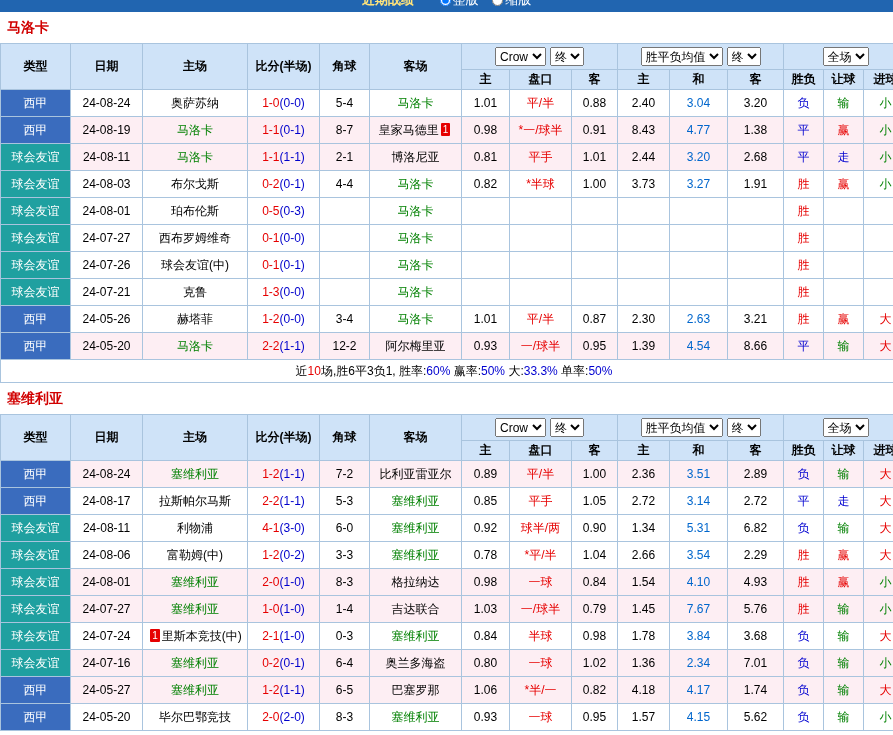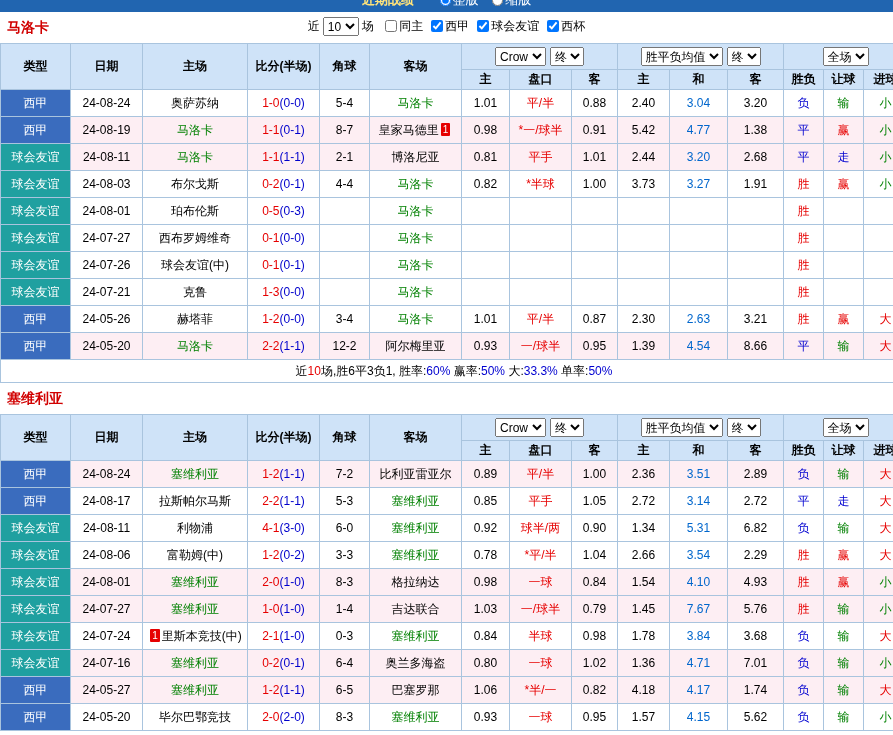--- a/index.html
+++ b/index.html
@@ -58,24 +58,20 @@
   <div class="topbar-inner">
     <span class="topbar-title">近期战绩</span>
     <label><input type="radio" name="version" checked="" style=""><span>整版</span></label>
     <label><input type="radio" name="version" style=""><span>缩版</span></label>
   </div>
 </div>
 
 <div class="section">
   <div class="section-head">
     <span class="team-title">马洛卡</span>
-    <span class="filter">
-      <span>近</span><select><option>10</option></select><span>场</span>
-      <span class="checks"><label><input type="checkbox" style="">同主</label><label><input type="checkbox" checked="" style="">西甲</label><label><input type="checkbox" checked="" style="">球会友谊</label><label><input type="checkbox" checked="" style="">西杯</label></span>
-    </span>
   </div>
   <table>
     <colgroup>
       <col style="width:70px">
         <col style="width:72px">
         <col style="width:105px">
         <col style="width:72px">
         <col style="width:50px">
         <col style="width:92px">
       <col style="width:48px">
@@ -139,21 +135,21 @@
         <tr class="hl">
     <td class="type" style="background: rgb(58, 108, 190);">西甲</td>
     <td>24-08-19</td>
     <td><span class="home-name focus">马洛卡</span></td>
     <td><span class="ft">1-1</span><span class="ht">(0-1)</span></td>
     <td>8-7</td>
     <td><span class="away-name">皇家马德里</span><span class="badge badge-away show">1</span></td>
     <td>0.98</td>
     <td class="handicap">*一/球半</td>
     <td>0.91</td>
-    <td>5.42</td>
+    <td>8.43</td>
     <td class="draw">4.77</td>
     <td>1.38</td>
     <td class="outcome" style="color: rgb(0, 0, 208);">平</td>
     <td class="outcome" style="color: rgb(230, 0, 0);">赢</td>
     <td class="outcome" style="color: rgb(0, 128, 0);">小</td>
   </tr>
         <tr class="hl">
     <td class="type" style="background: rgb(31, 160, 160);">球会友谊</td>
     <td>24-08-11</td>
     <td><span class="home-name focus">马洛卡</span></td>
@@ -472,21 +468,21 @@
     <td class="type" style="background: rgb(31, 160, 160);">球会友谊</td>
     <td>24-07-16</td>
     <td><span class="home-name focus">塞维利亚</span></td>
     <td><span class="ft">0-2</span><span class="ht">(0-1)</span></td>
     <td>6-4</td>
     <td><span class="away-name">奥兰多海盗</span></td>
     <td>0.80</td>
     <td class="handicap">一球</td>
     <td>1.02</td>
     <td>1.36</td>
-    <td class="draw">4.71</td>
+    <td class="draw">2.34</td>
     <td>7.01</td>
     <td class="outcome" style="color: rgb(0, 0, 208);">负</td>
     <td class="outcome" style="color: rgb(0, 128, 0);">输</td>
     <td class="outcome" style="color: rgb(0, 128, 0);">小</td>
   </tr>
         <tr class="hl">
     <td class="type" style="background: rgb(58, 108, 190);">西甲</td>
     <td>24-05-27</td>
     <td><span class="home-name focus">塞维利亚</span></td>
     <td><span class="ft">1-2</span><span class="ht">(1-1)</span></td>

